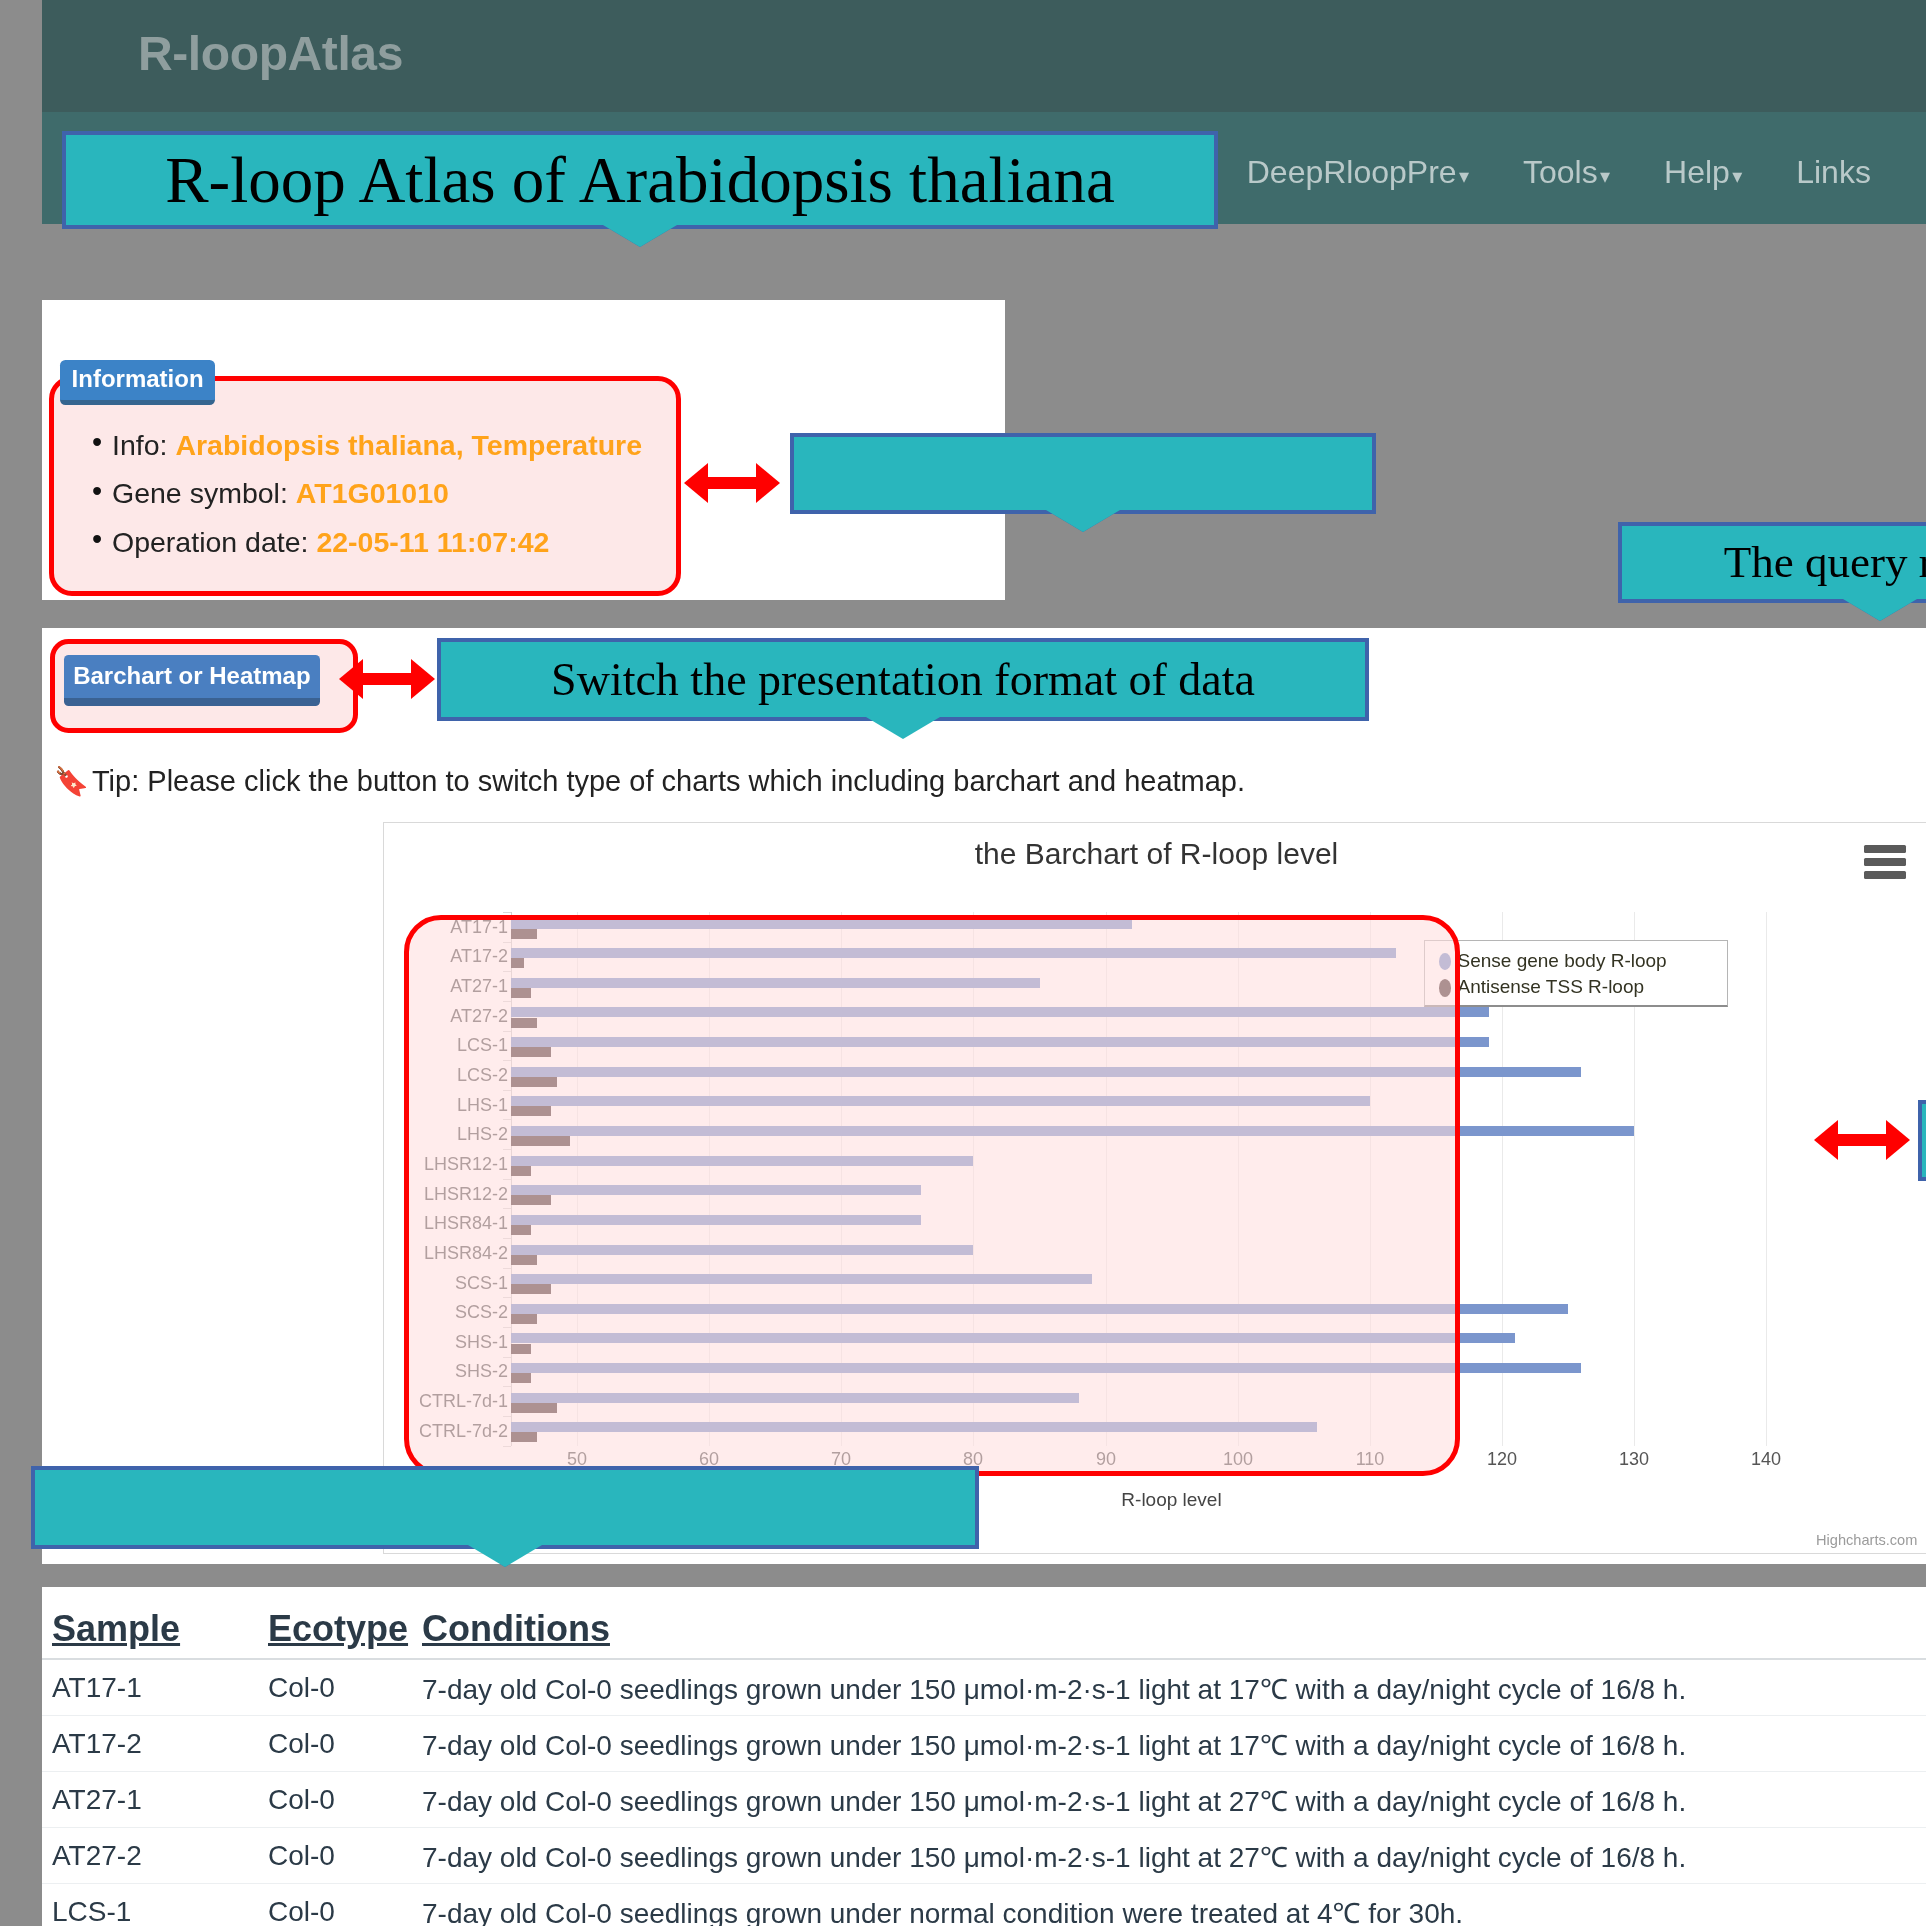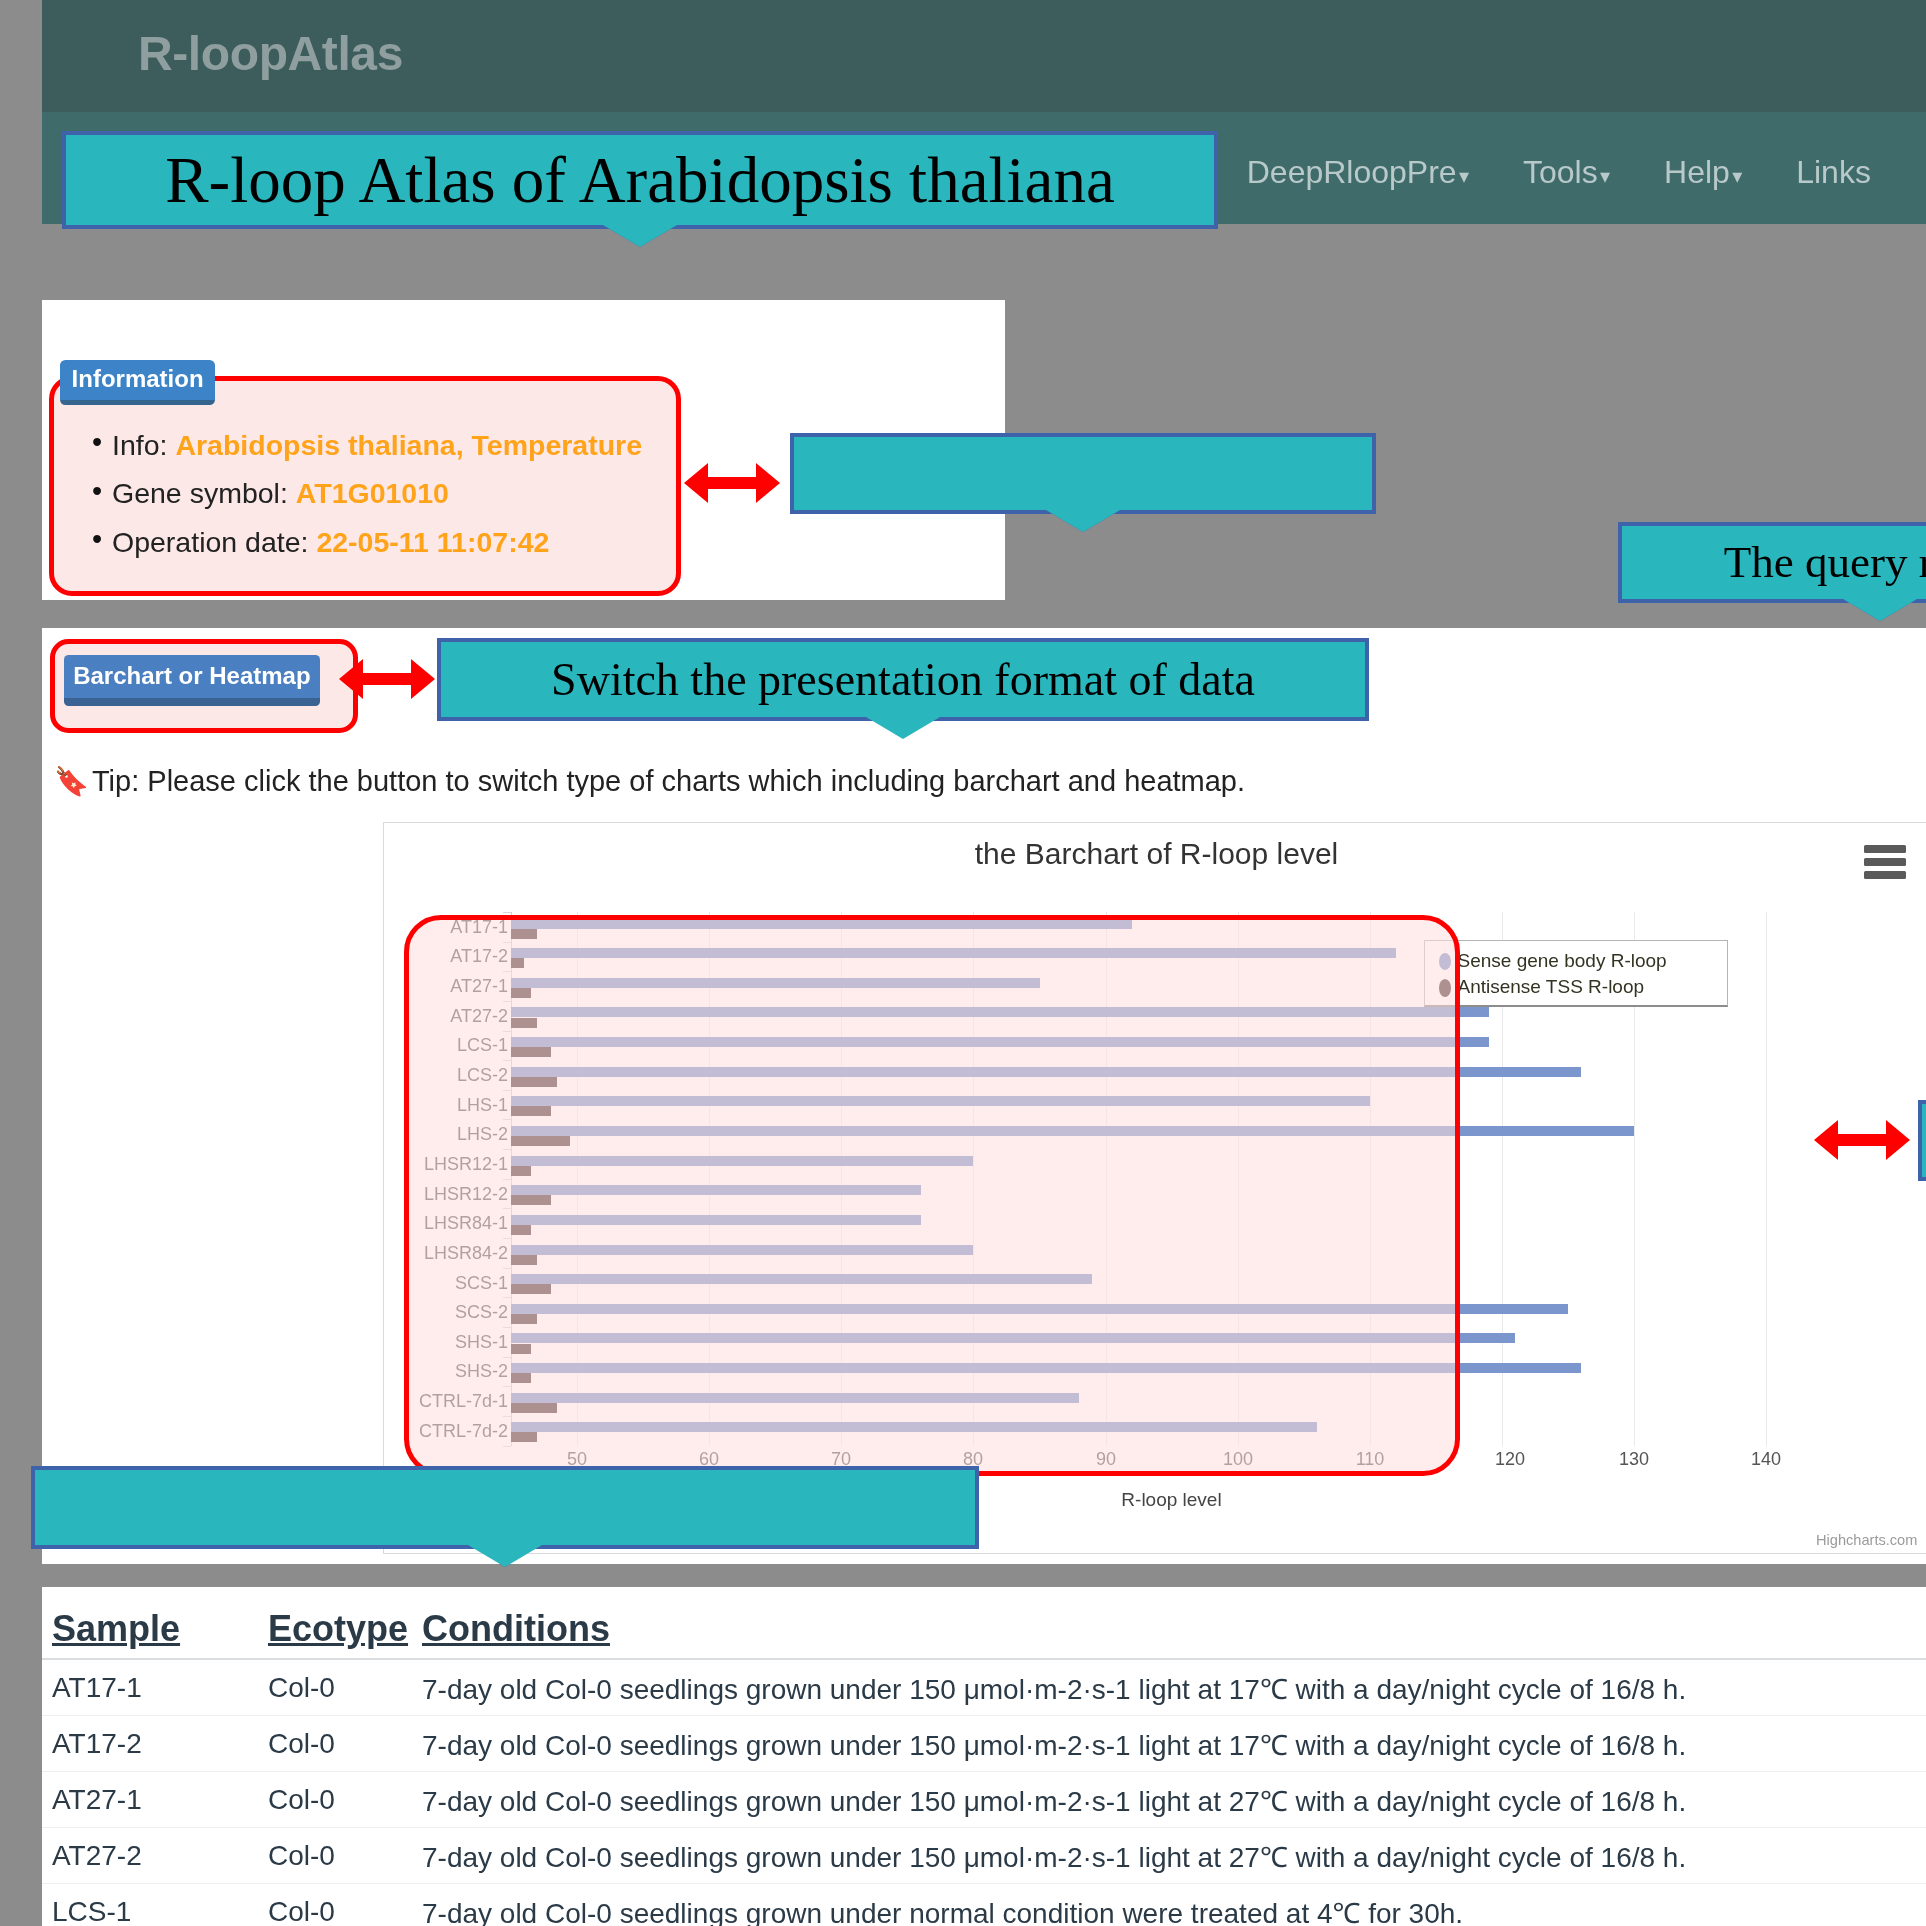--- a/index.html
+++ b/index.html
@@ -333,21 +333,21 @@
         <div class="tickmark" style="top: 534px;"></div>
       </div>
     <div class="xaxis" id="xaxis">
         <div class="xtick" style="left: 66px;">50</div>
         <div class="xtick" style="left: 198px;">60</div>
         <div class="xtick" style="left: 330px;">70</div>
         <div class="xtick" style="left: 462px;">80</div>
         <div class="xtick" style="left: 595px;">90</div>
         <div class="xtick" style="left: 727px;">100</div>
         <div class="xtick" style="left: 859px;">110</div>
-        <div class="xtick" style="left: 991px; margin-left: 8px;">120</div>
+        <div class="xtick" style="left: 991px;">120</div>
         <div class="xtick" style="left: 1123px;">130</div>
         <div class="xtick" style="left: 1255px;">140</div>
       </div>
     <div class="xaxis-title">R-loop level</div>
     <div class="legend-box">
       <div class="legend-row" style="top:8.5px">
         <span class="legend-dot" style="background:#7b96cd"></span><span>Sense gene body R-loop</span>
       </div>
       <div class="legend-row" style="top:35px">
         <span class="legend-dot" style="background:#4b3636"></span><span>Antisense TSS R-loop</span>

